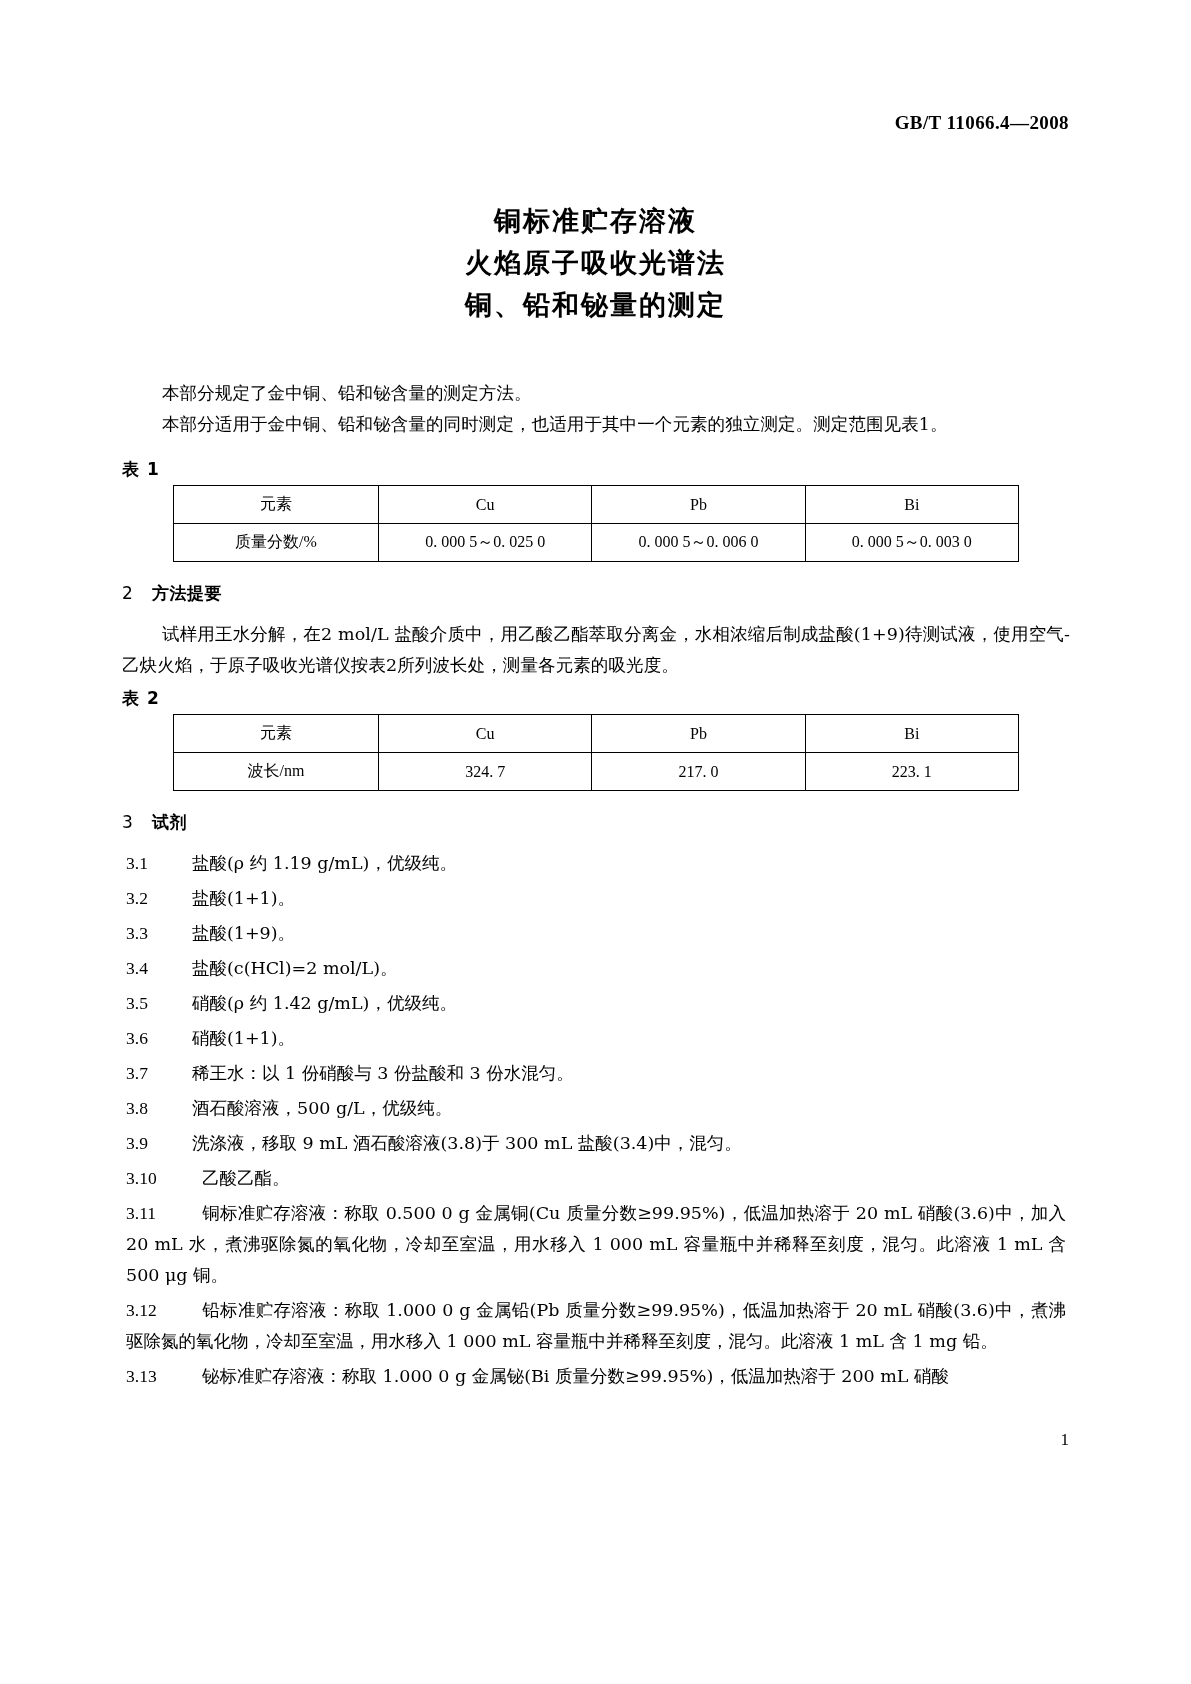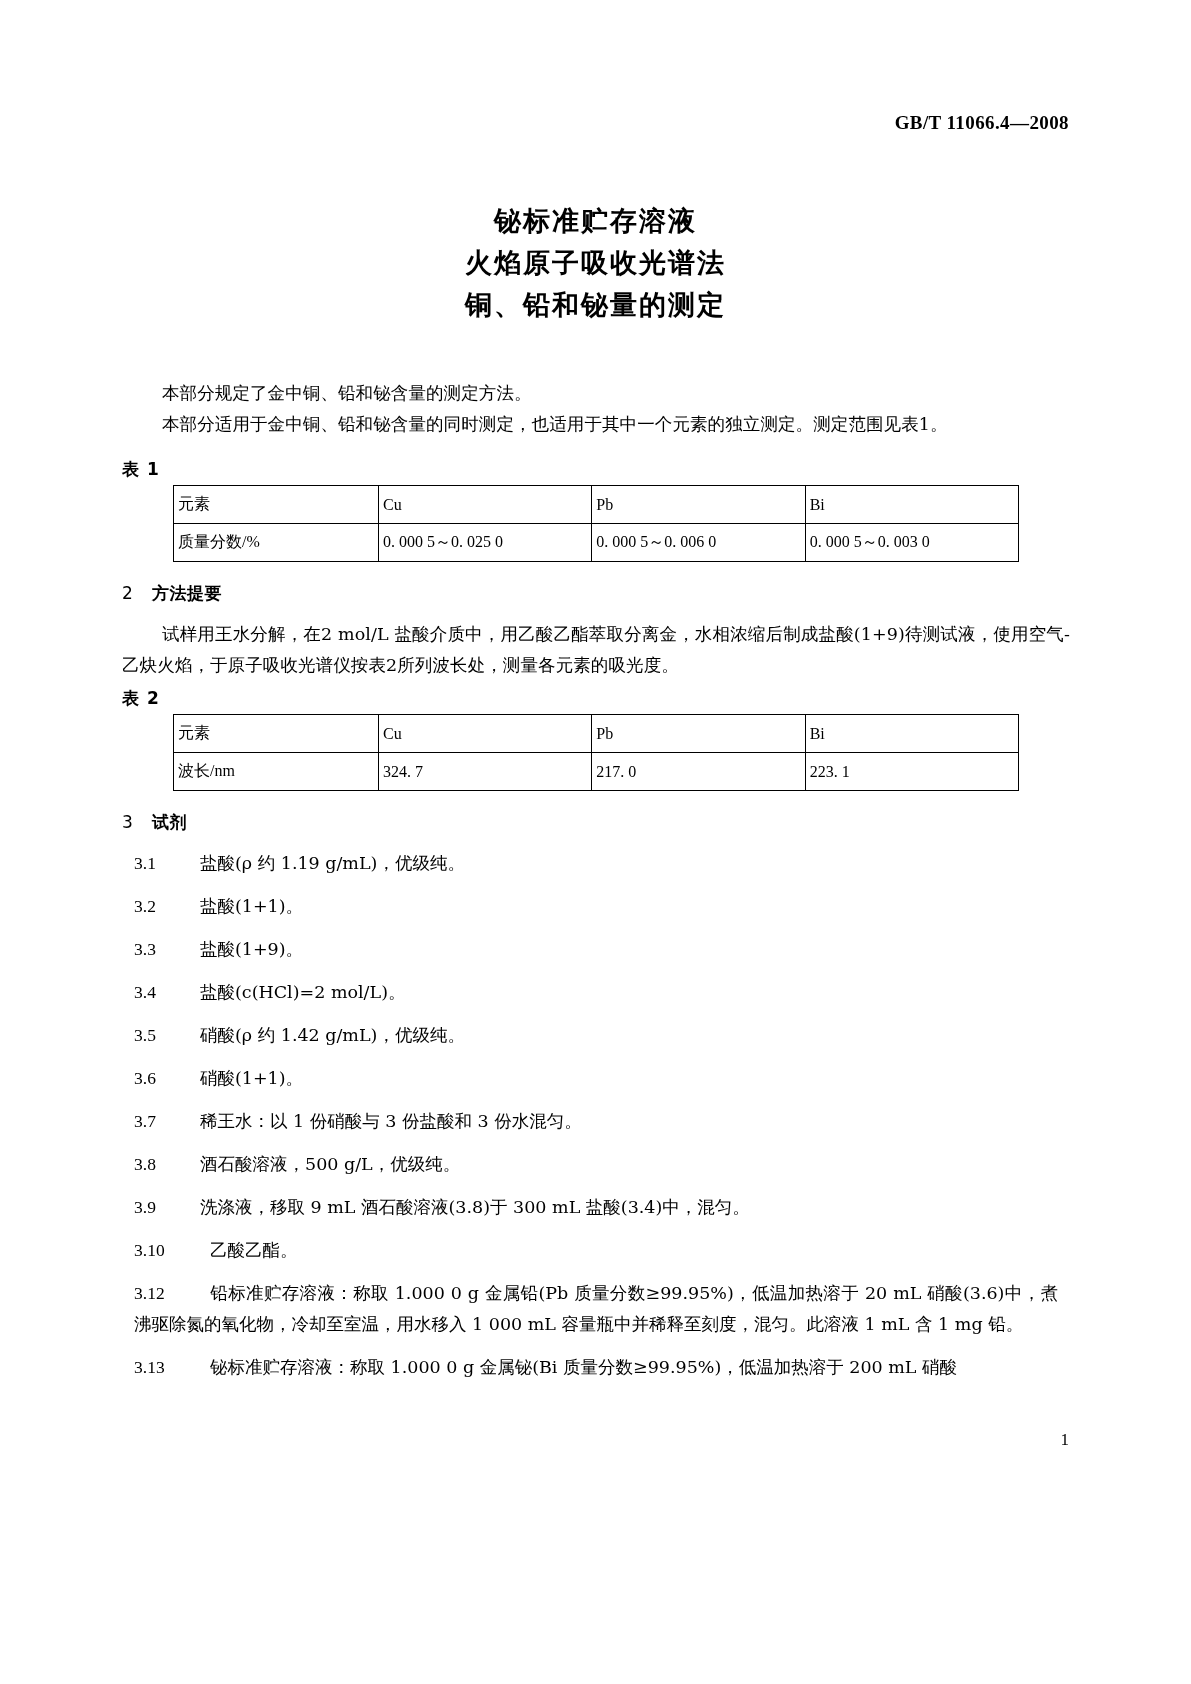--- a/index.html
+++ b/index.html
@@ -90,38 +90,38 @@
     letter-spacing: 1px;
   }
   table.std {
     border-collapse: collapse;
     width: 846px;
     margin: 0 auto;
     table-layout: fixed;
   }
   table.std th, table.std td {
     border: 1px solid #000;
-    text-align: left;
+    text-align: center;
     font-size: 16px;
     height: 33px;
     font-family: "Liberation Serif", "DejaVu Serif", serif;
     font-weight: normal;
     padding: 2px 4px;
   }
   table.std tr.hdr td { font-size: 16px; }
   table.std .c-elem { width: 196px; }
   .zh { font-family: "DejaVu Sans", "Liberation Sans", sans-serif; font-size: 15.5px; }
 
   
   .item {
     position: relative;
     font-size: 17.5px;
     line-height: 31px;
     padding-left: 0;
-    margin: 12px;
+    margin: 4px;
     text-align: justify;
   }
   .item .lbl {
     display: inline-block;
     width: 66px;
     font-family: "Liberation Serif", "DejaVu Serif", serif;
   }
   .item .lbl.wide { width: 76px; }
 
   
@@ -134,21 +134,21 @@
   }
 </style>
 </head>
 <body>
 
 <div class="page">
 
   <div class="header">GB/T 11066.4—2008</div>
 
   <div class="title-block">
-    <div class="title-line">铋标准贮存溶液</div>
+    <div class="title-line">铜标准贮存溶液</div>
     <div class="title-line">火焰原子吸收光谱法</div>
     <div class="title-line">铜、铅和铋量的测定</div>
   </div>
 
   <div class="content">
 
     <p class="para">本部分规定了金中铜、铅和铋含量的测定方法。</p>
     <p class="para">本部分适用于金中铜、铅和铋含量的同时测定，也适用于其中一个元素的独立测定。测定范围见表1。</p>
 
     <div class="sp-sm"></div>
@@ -204,20 +204,21 @@
     <div class="item"><span class="lbl">3.1</span><span>盐酸(ρ 约 1.19 g/mL)，优级纯。</span></div>
     <div class="item"><span class="lbl">3.2</span><span>盐酸(1+1)。</span></div>
     <div class="item"><span class="lbl">3.3</span><span>盐酸(1+9)。</span></div>
     <div class="item"><span class="lbl">3.4</span><span>盐酸(c(HCl)=2 mol/L)。</span></div>
     <div class="item"><span class="lbl">3.5</span><span>硝酸(ρ 约 1.42 g/mL)，优级纯。</span></div>
     <div class="item"><span class="lbl">3.6</span><span>硝酸(1+1)。</span></div>
     <div class="item"><span class="lbl">3.7</span><span>稀王水：以 1 份硝酸与 3 份盐酸和 3 份水混匀。</span></div>
     <div class="item"><span class="lbl">3.8</span><span>酒石酸溶液，500 g/L，优级纯。</span></div>
     <div class="item"><span class="lbl">3.9</span><span>洗涤液，移取 9 mL 酒石酸溶液(3.8)于 300 mL 盐酸(3.4)中，混匀。</span></div>
     <div class="item"><span class="lbl wide">3.10</span><span>乙酸乙酯。</span></div>
+    <div class="item"><span class="lbl wide">3.11</span><span>铜标准贮存溶液：称取 0.500 0 g 金属铜(Cu 质量分数≥99.95%)，低温加热溶于 20 mL 硝酸(3.6)中，加入 20 mL 水，煮沸驱除氮的氧化物，冷却至室温，用水移入 1 000 mL 容量瓶中并稀释至刻度，混匀。此溶液 1 mL 含 500 μg 铜。</span></div>
     <div class="item"><span class="lbl wide">3.12</span><span>铅标准贮存溶液：称取 1.000 0 g 金属铅(Pb 质量分数≥99.95%)，低温加热溶于 20 mL 硝酸(3.6)中，煮沸驱除氮的氧化物，冷却至室温，用水移入 1 000 mL 容量瓶中并稀释至刻度，混匀。此溶液 1 mL 含 1 mg 铅。</span></div>
     <div class="item"><span class="lbl wide">3.13</span><span>铋标准贮存溶液：称取 1.000 0 g 金属铋(Bi 质量分数≥99.95%)，低温加热溶于 200 mL 硝酸</span></div>
 
   </div>
 
   <div class="pageno">1</div>
 
 </div>
 
 </body></html>

